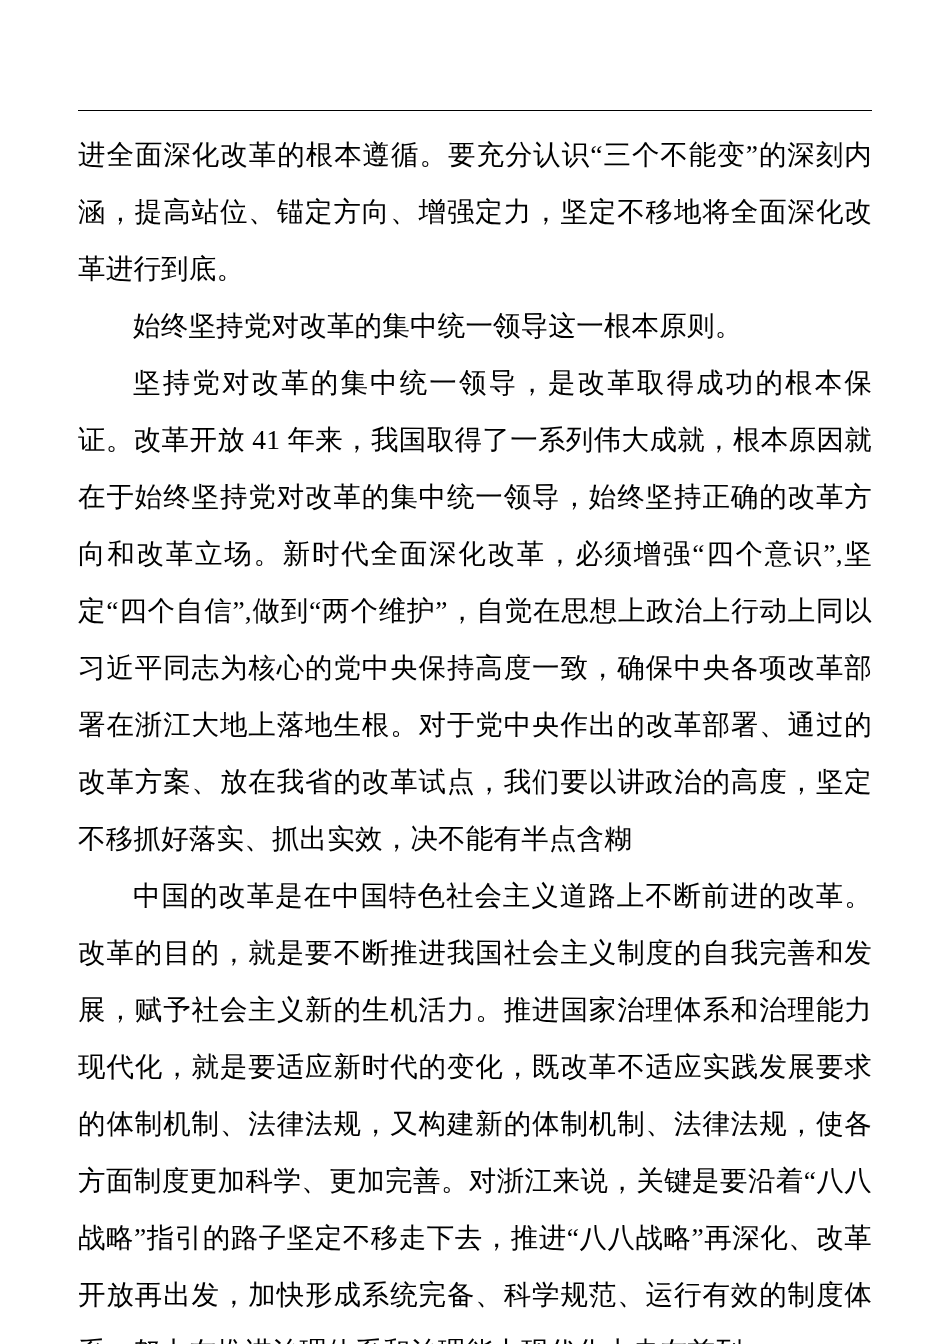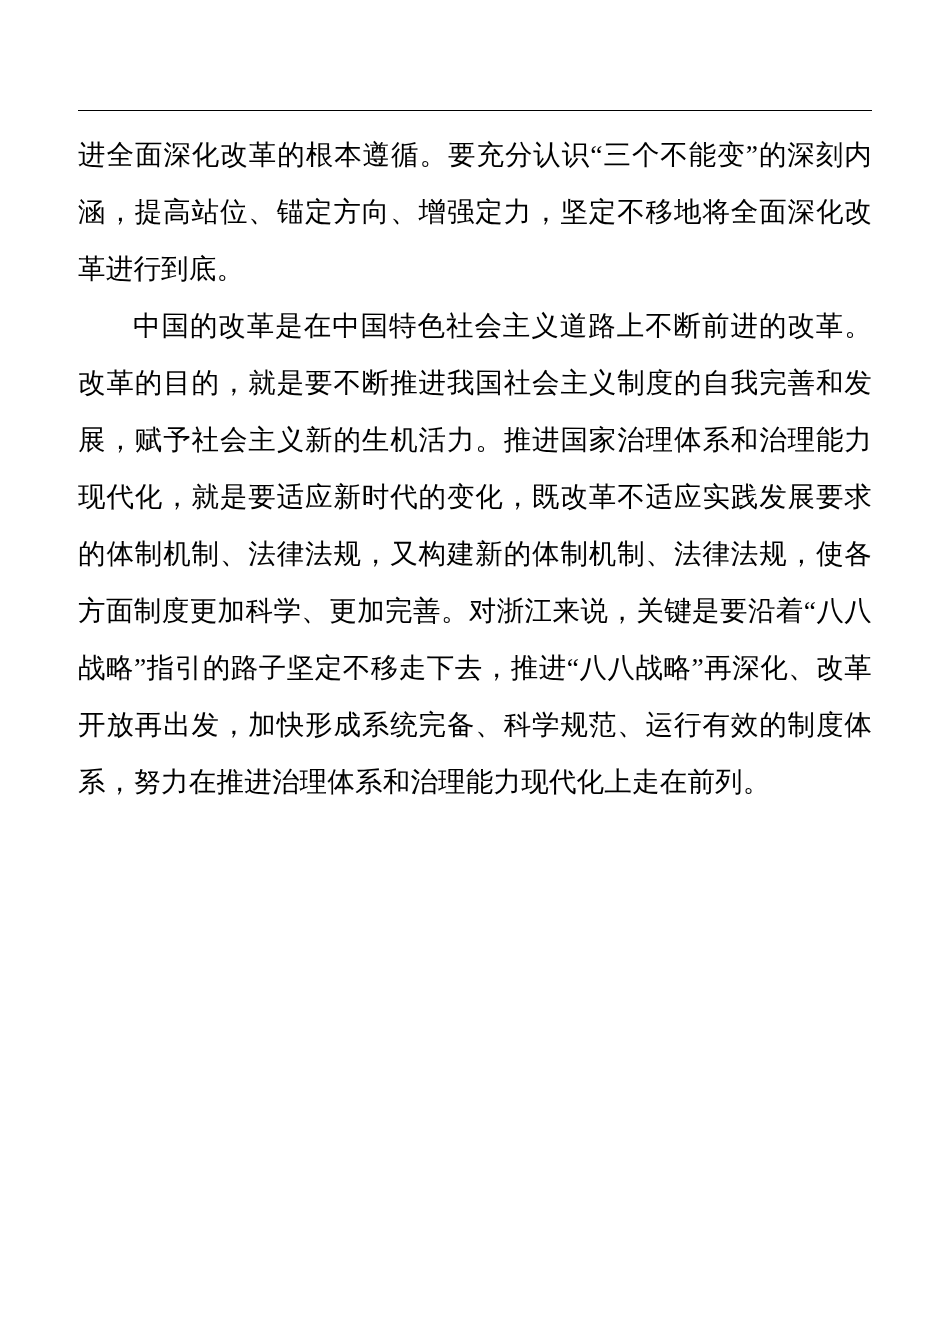--- a/index.html
+++ b/index.html
@@ -49,16 +49,18 @@
 </style>
 </head>
 <body>
 
 <div class="page">
 
   <div class="top-rule"></div>
 
   <div class="content">
     <p>进全面深化改革的根本遵循。要充分认识“三个不能变”的深刻内涵，提高站位、锚定方向、增强定力，坚定不移地将全面深化改革进行到底。</p>
+    <p class="indent">始终坚持党对改革的集中统一领导这一根本原则。</p>
+    <p class="indent">坚持党对改革的集中统一领导，是改革取得成功的根本保证。改革开放 41 年来，我国取得了一系列伟大成就，根本原因就在于始终坚持党对改革的集中统一领导，始终坚持正确的改革方向和改革立场。新时代全面深化改革，必须增强“四个意识”,坚定“四个自信”,做到“两个维护”，自觉在思想上政治上行动上同以习近平同志为核心的党中央保持高度一致，确保中央各项改革部署在浙江大地上落地生根。对于党中央作出的改革部署、通过的改革方案、放在我省的改革试点，我们要以讲政治的高度，坚定不移抓好落实、抓出实效，决不能有半点含糊</p>
     <p class="indent">中国的改革是在中国特色社会主义道路上不断前进的改革。改革的目的，就是要不断推进我国社会主义制度的自我完善和发展，赋予社会主义新的生机活力。推进国家治理体系和治理能力现代化，就是要适应新时代的变化，既改革不适应实践发展要求的体制机制、法律法规，又构建新的体制机制、法律法规，使各方面制度更加科学、更加完善。对浙江来说，关键是要沿着“八八战略”指引的路子坚定不移走下去，推进“八八战略”再深化、改革开放再出发，加快形成系统完备、科学规范、运行有效的制度体系，努力在推进治理体系和治理能力现代化上走在前列。</p>
   </div>
 
 </div>
 
 </body></html>

